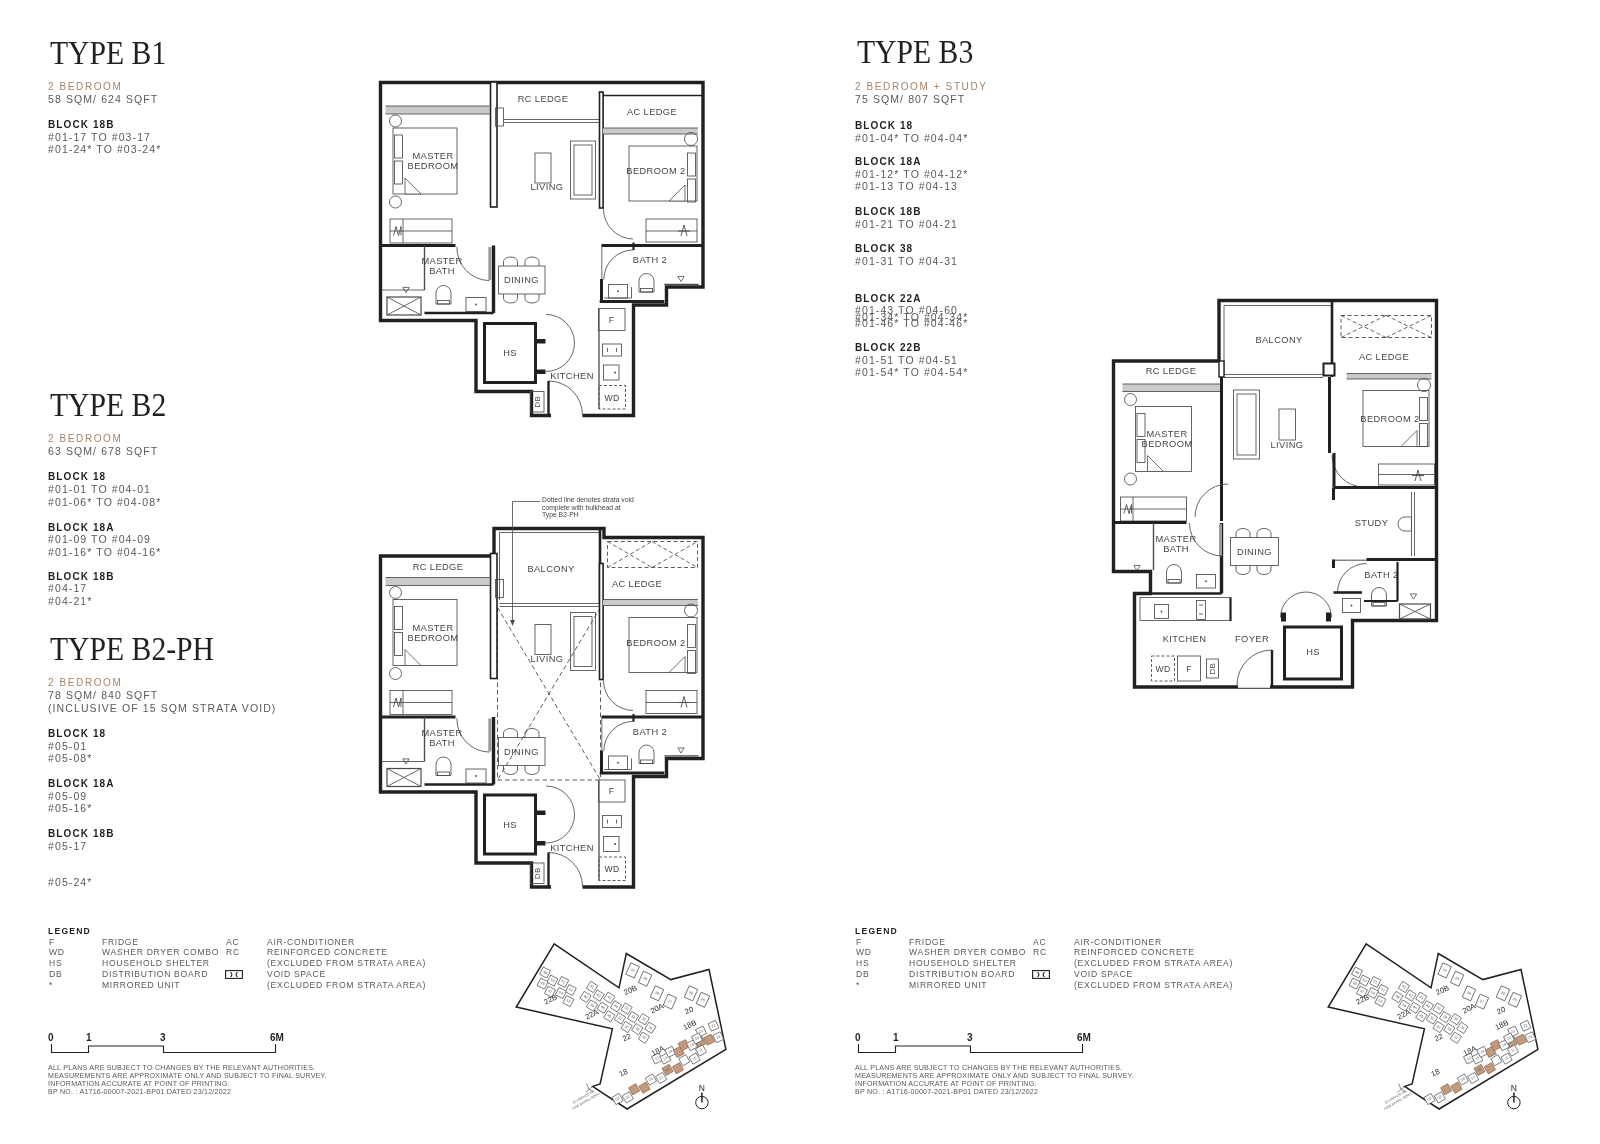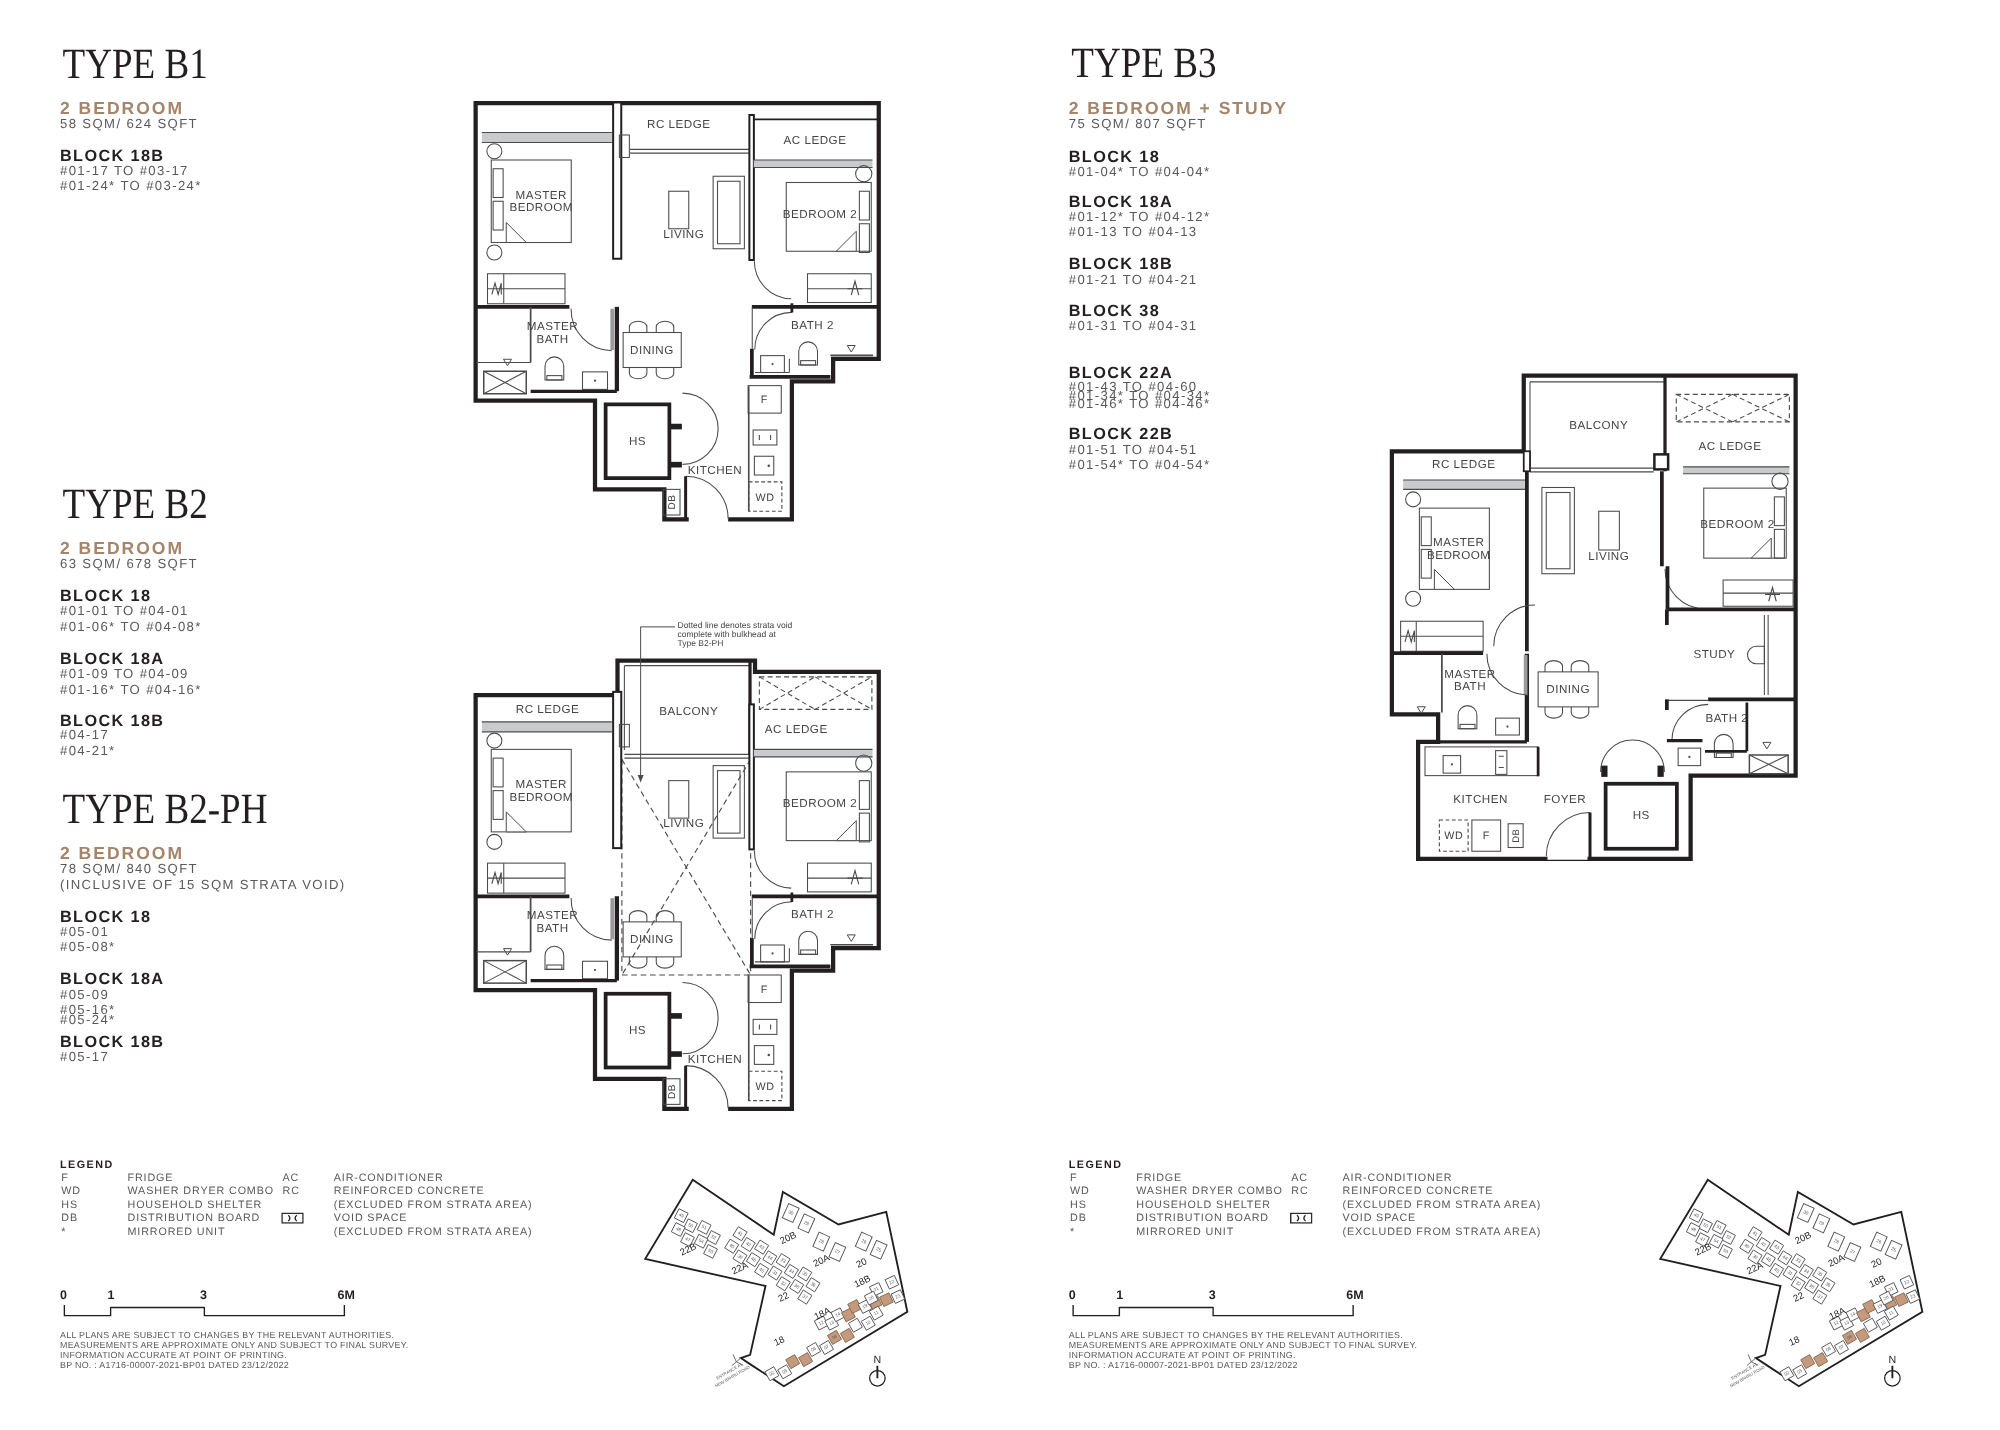--- a/index.html
+++ b/index.html
@@ -2,23 +2,23 @@
 <html><head><meta charset="utf-8"><style>
 
 * { margin:0; padding:0; box-sizing:border-box; }
 html,body { width:1600px; height:1144px; background:#fff; font-family:"Liberation Sans",sans-serif; }
 #page { position:relative; width:1600px; height:1144px; overflow:hidden; background:#fff; }
 #page > div { position:absolute; white-space:nowrap; transform:translateY(-50%); }
 .abs { position:absolute; }
 svg.abs { transform:none; }
 .h1 { font-family:"Liberation Serif",serif; font-size:34.5px; letter-spacing:0; color:#231f20;
   transform:translateY(-50%) scaleX(0.86) !important; transform-origin:left center; }
-.sub { font-size:14px; font-weight:bold; letter-spacing:1.6px; color:#a5846a; }
+.sub { font-size:10px; font-weight:normal; letter-spacing:1.6px; color:#a5846a; }
 .spec { font-size:10.5px; letter-spacing:1.1px; color:#58595b; }
-.blk { font-size:13px; font-weight:bold; letter-spacing:1.1px; color:#231f20; }
+.blk { font-size:10px; font-weight:bold; letter-spacing:1.1px; color:#231f20; }
 .leg { font-size:8.6px; letter-spacing:0.7px; color:#58595b; }
 .leg.b { font-weight:bold; color:#231f20; letter-spacing:1.2px; }
 .sb { font-size:10px; font-weight:bold; color:#231f20; }
 .dis { font-size:7.1px; letter-spacing:0.22px; color:#58595b; }
 .tl { fill:none; stroke:#4a4b4d; stroke-width:0.85px; }
 text { font-family:"Liberation Sans",sans-serif; }
 
 </style></head><body>
 <div id="page">
 <div class="h1" style="left:50px;top:52px;">TYPE B1</div>
@@ -44,21 +44,21 @@
 <div class="spec" style="left:48px;top:695px;">78 SQM/ 840 SQFT</div>
 <div class="spec" style="left:48px;top:707.5px;">(INCLUSIVE OF 15 SQM STRATA VOID)</div>
 <div class="blk" style="left:48px;top:733px;">BLOCK 18</div>
 <div class="spec" style="left:48px;top:745.5px;">#05-01</div>
 <div class="spec" style="left:48px;top:758px;">#05-08*</div>
 <div class="blk" style="left:48px;top:783px;">BLOCK 18A</div>
 <div class="spec" style="left:48px;top:795.5px;">#05-09</div>
 <div class="spec" style="left:48px;top:808px;">#05-16*</div>
 <div class="blk" style="left:48px;top:833px;">BLOCK 18B</div>
 <div class="spec" style="left:48px;top:845.5px;">#05-17</div>
-<div class="spec" style="left:48px;top:816px;text-align:center;">#05-24*</div>
+<div class="spec" style="left:48px;top:882px;text-align:center;">#05-24*</div>
 <div class="h1" style="left:857px;top:51px;">TYPE B3</div>
 <div class="sub" style="left:855px;top:86px;">2 BEDROOM + STUDY</div>
 <div class="spec" style="left:855px;top:99px;">75 SQM/ 807 SQFT</div>
 <div class="blk" style="left:855px;top:125px;">BLOCK 18</div>
 <div class="spec" style="left:855px;top:137.5px;">#01-04* TO #04-04*</div>
 <div class="blk" style="left:855px;top:161px;">BLOCK 18A</div>
 <div class="spec" style="left:855px;top:173.5px;">#01-12* TO #04-12*</div>
 <div class="spec" style="left:855px;top:186px;">#01-13 TO #04-13</div>
 <div class="blk" style="left:855px;top:211px;">BLOCK 18B</div>
 <div class="spec" style="left:855px;top:223.5px;">#01-21 TO #04-21</div>

